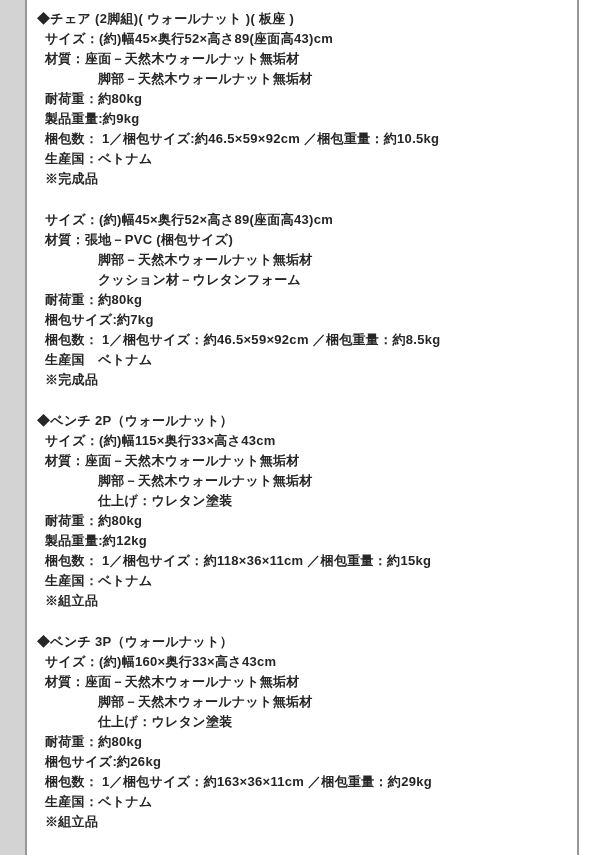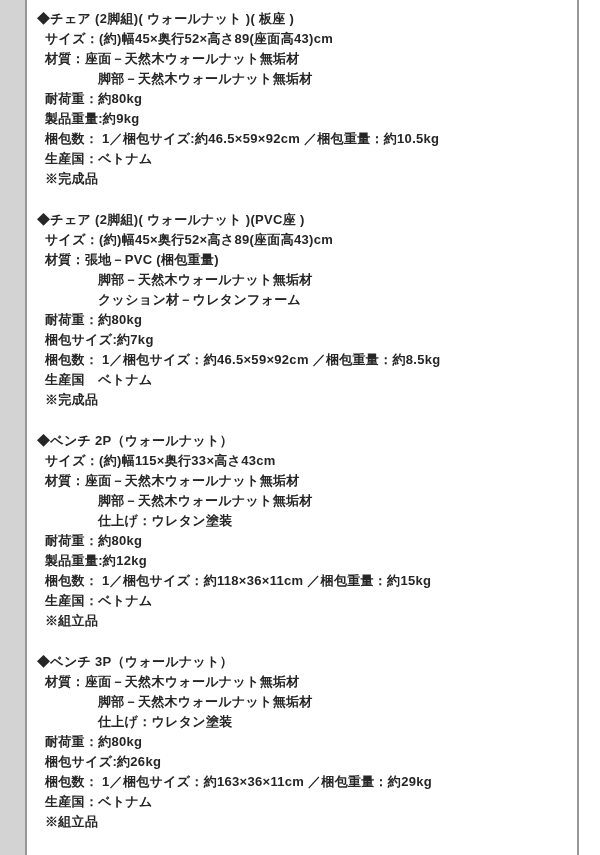--- a/index.html
+++ b/index.html
@@ -79,23 +79,22 @@
         <div class="line">サイズ：(約)幅45×奥行52×高さ89(座面高43)cm</div>
         <div class="line">材質：座面－天然木ウォールナット無垢材</div>
         <div class="line indent">脚部－天然木ウォールナット無垢材</div>
         <div class="line">耐荷重：約80kg</div>
         <div class="line">製品重量:約9kg</div>
         <div class="line">梱包数： 1／梱包サイズ:約46.5×59×92cm ／梱包重量：約10.5kg</div>
         <div class="line">生産国：ベトナム</div>
         <div class="line">※完成品</div>
       </div>
       <div class="section">
-        <div class="section-title">◆チェア (2脚組)( ウォールナット )(PVC座 )</div>
         <div class="line">サイズ：(約)幅45×奥行52×高さ89(座面高43)cm</div>
-        <div class="line">材質：張地－PVC (梱包重量)</div>
+        <div class="line">材質：張地－PVC (梱包サイズ)</div>
         <div class="line indent">脚部－天然木ウォールナット無垢材</div>
         <div class="line indent">クッション材－ウレタンフォーム</div>
         <div class="line">耐荷重：約80kg</div>
         <div class="line">梱包サイズ:約7kg</div>
         <div class="line">梱包数： 1／梱包サイズ：約46.5×59×92cm ／梱包重量：約8.5kg</div>
         <div class="line">生産国　ベトナム</div>
         <div class="line">※完成品</div>
       </div>
       <div class="section">
         <div class="section-title">◆ベンチ 2P（ウォールナット）</div>
@@ -104,20 +103,21 @@
         <div class="line indent">脚部－天然木ウォールナット無垢材</div>
         <div class="line indent">仕上げ：ウレタン塗装</div>
         <div class="line">耐荷重：約80kg</div>
         <div class="line">製品重量:約12kg</div>
         <div class="line">梱包数： 1／梱包サイズ：約118×36×11cm ／梱包重量：約15kg</div>
         <div class="line">生産国：ベトナム</div>
         <div class="line">※組立品</div>
       </div>
       <div class="section">
         <div class="section-title">◆ベンチ 3P（ウォールナット）</div>
+        <div class="line">サイズ：(約)幅160×奥行33×高さ43cm</div>
         <div class="line">材質：座面－天然木ウォールナット無垢材</div>
         <div class="line indent">脚部－天然木ウォールナット無垢材</div>
         <div class="line indent">仕上げ：ウレタン塗装</div>
         <div class="line">耐荷重：約80kg</div>
         <div class="line">梱包サイズ:約26kg</div>
         <div class="line">梱包数： 1／梱包サイズ：約163×36×11cm ／梱包重量：約29kg</div>
         <div class="line">生産国：ベトナム</div>
         <div class="line">※組立品</div>
       </div>
     </div>

